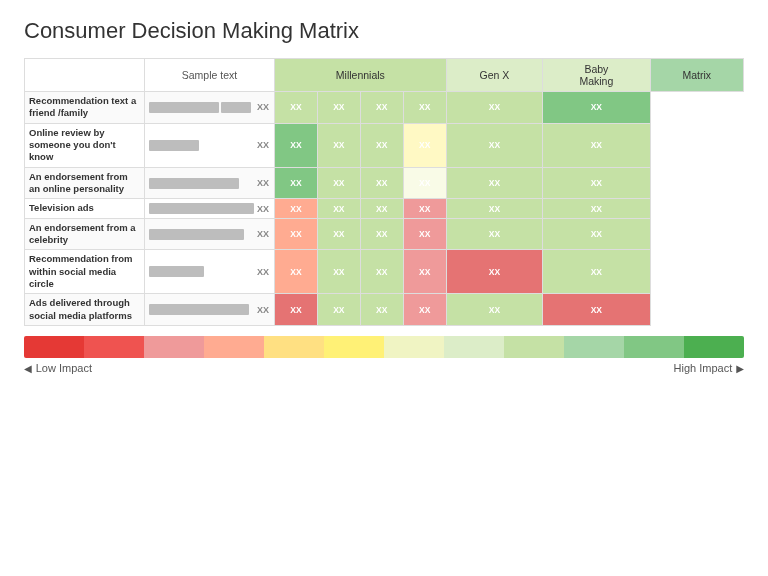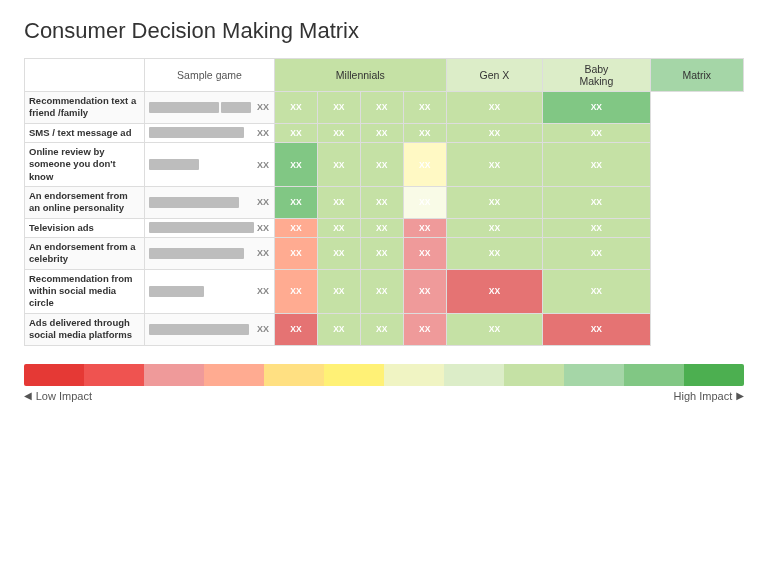--- a/index.html
+++ b/index.html
@@ -106,21 +106,21 @@
       font-weight: 700;
       padding: 2px 2px;
     }
     .xx-text {
       color: #fff;
       font-size: 8.5px;
       font-weight: 700;
     }
     
     .legend-section {
-      margin-top: 18px;
+      margin-top: 10px;
       width: 100%;
     }
     .legend-bar {
       display: flex;
       width: 100%;
       height: 22px;
       border-radius: 2px;
       overflow: hidden;
     }
     .legend-bar div {
@@ -150,21 +150,21 @@
 </head>
 <body>
 
 <h1>Consumer Decision Making Matrix</h1>
 
 <div class="matrix-wrap">
   <table>
     <thead>
       <tr>
         <th class="row-label-header" style="width:120px;"></th>
-        <th class="sample-text-header" style="width:120px;">Sample game</th>
+        <th class="sample-text-header" style="width:120px;">Sample text</th>
         <th class="millennials-header" colspan="4">Millennials</th>
         <th class="genx-header">Gen X</th>
         <th class="boomers-header" style="white-space:pre-line;">Baby
 Making</th>
         <th class="matures-header">Matrix</th>
       </tr>
     </thead>
     <tbody id="matrix-body">
     <tr style="background: rgb(250, 250, 250);">
           <td class="row-label">Recommendation text a friend /family</td>
@@ -176,38 +176,20 @@
     </div>
     <span style="font-size:9px;color:#888;font-weight:700;">XX</span>
   </div>
           </td>
           <td class="xx-cell" style="background: rgb(197, 225, 165);"><span class="xx-text" style="color:#fff;">XX</span></td>
           <td class="xx-cell" style="background: rgb(197, 225, 165);"><span class="xx-text" style="color:#fff;">XX</span></td>
           <td class="xx-cell" style="background: rgb(197, 225, 165);"><span class="xx-text" style="color:#fff;">XX</span></td>
           <td class="xx-cell" style="background: rgb(197, 225, 165);"><span class="xx-text" style="color:#fff;">XX</span></td>
           <td class="xx-cell" style="background: rgb(197, 225, 165);"><span class="xx-text" style="color:#fff;">XX</span></td>
           <td class="xx-cell" style="background: rgb(129, 199, 132);"><span class="xx-text" style="color:#fff;">XX</span></td>
-        </tr>
-        <tr style="background: rgb(255, 255, 255);">
-          <td class="row-label">SMS / text message ad</td>
-          <td class="sample-bar-cell">
-            <div class="bar-container">
-    <div style="display:flex;gap:2px;align-items:center;">
-      <div class="bar" style="width:95px;"></div>
-
-    </div>
-    <span style="font-size:9px;color:#888;font-weight:700;">XX</span>
-  </div>
-          </td>
-          <td class="xx-cell" style="background: rgb(197, 225, 165);"><span class="xx-text" style="color:#fff;">XX</span></td>
-          <td class="xx-cell" style="background: rgb(197, 225, 165);"><span class="xx-text" style="color:#fff;">XX</span></td>
-          <td class="xx-cell" style="background: rgb(197, 225, 165);"><span class="xx-text" style="color:#fff;">XX</span></td>
-          <td class="xx-cell" style="background: rgb(197, 225, 165);"><span class="xx-text" style="color:#fff;">XX</span></td>
-          <td class="xx-cell" style="background: rgb(197, 225, 165);"><span class="xx-text" style="color:#fff;">XX</span></td>
-          <td class="xx-cell" style="background: rgb(197, 225, 165);"><span class="xx-text" style="color:#fff;">XX</span></td>
         </tr>
         <tr style="background: rgb(255, 255, 255);">
           <td class="row-label">Online review by someone you don't know</td>
           <td class="sample-bar-cell">
             <div class="bar-container">
     <div style="display:flex;gap:2px;align-items:center;">
       <div class="bar" style="width:50px;"></div>
 
     </div>
     <span style="font-size:9px;color:#888;font-weight:700;">XX</span>

